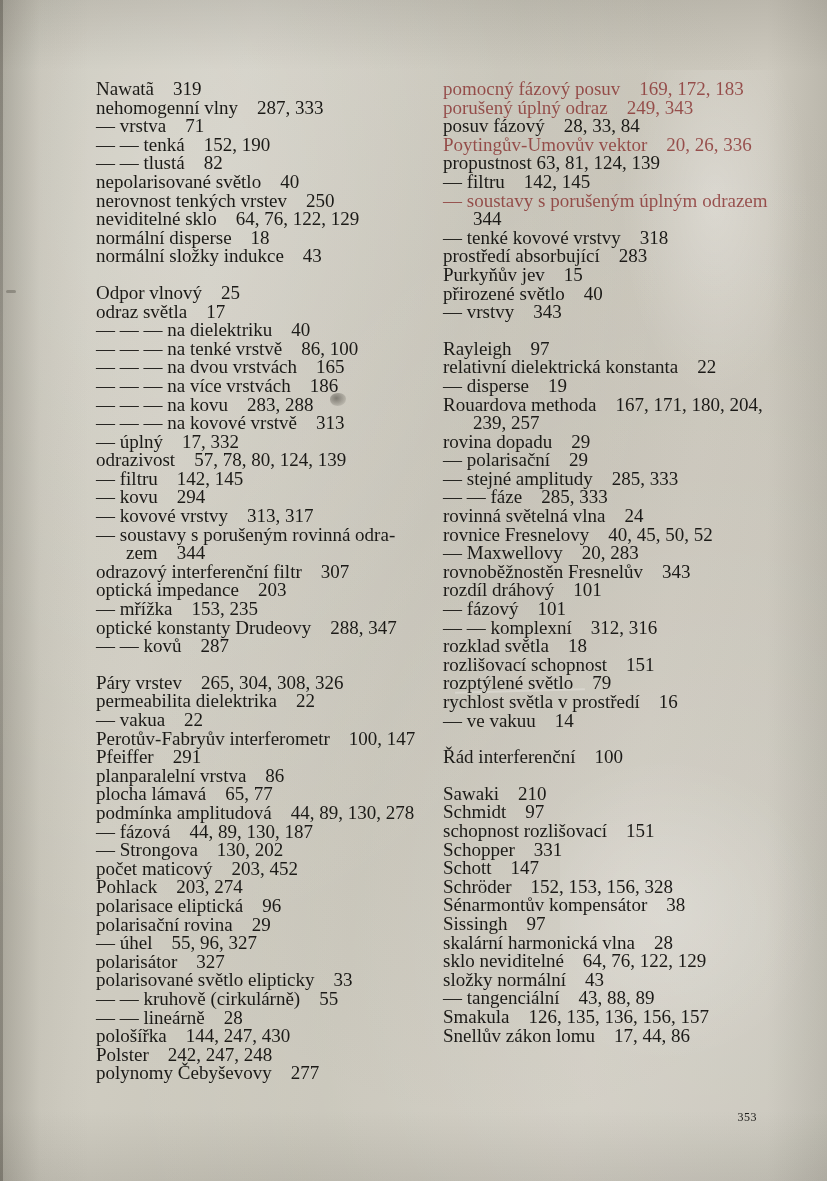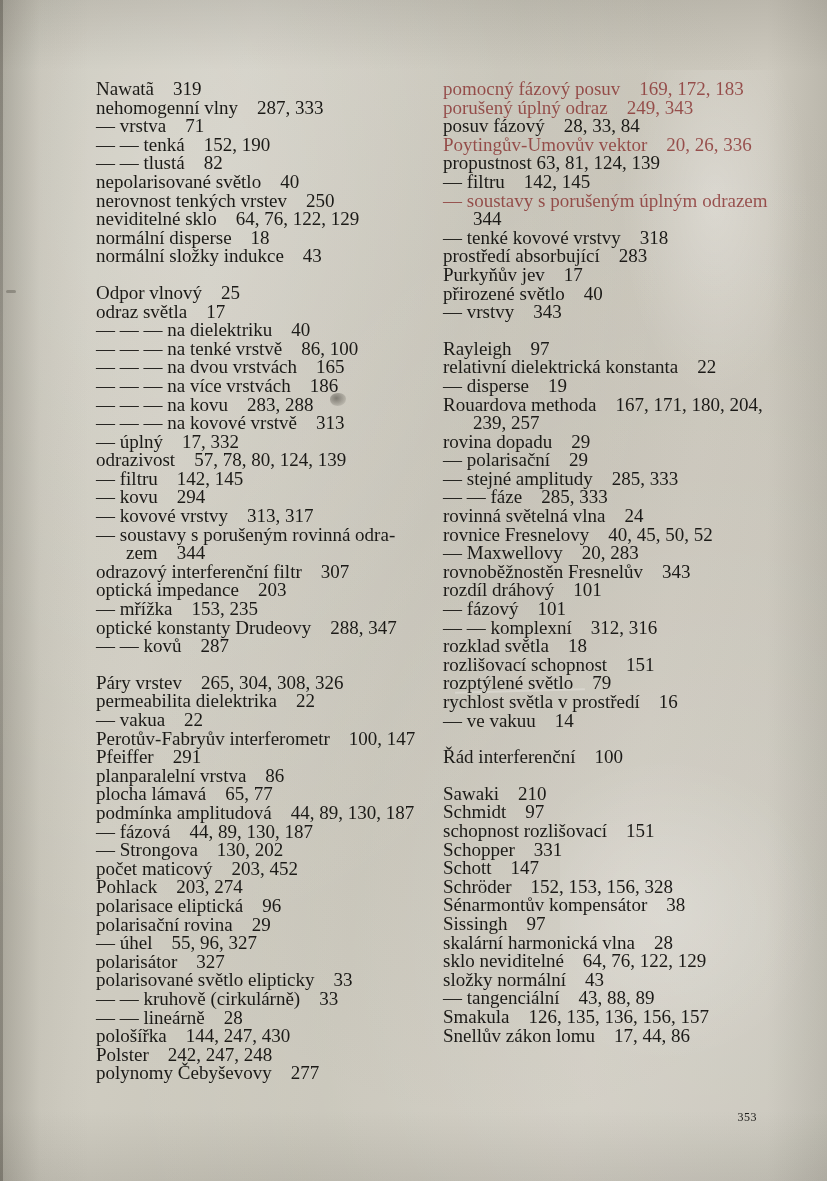--- a/index.html
+++ b/index.html
@@ -159,48 +159,48 @@
       <div class="entry">optické konstanty Drudeovy    288, 347</div>
       <div class="entry">— — kovů    287</div>
       <div class="gap"></div>
       <div class="entry">Páry vrstev    265, 304, 308, 326</div>
       <div class="entry">permeabilita dielektrika    22</div>
       <div class="entry">— vakua    22</div>
       <div class="entry">Perotův-Fabryův interferometr    100, 147</div>
       <div class="entry">Pfeiffer    291</div>
       <div class="entry">planparalelní vrstva    86</div>
       <div class="entry">plocha lámavá    65, 77</div>
-      <div class="entry">podmínka amplitudová    44, 89, 130, 187</div>
+      <div class="entry">podmínka amplitudová    44, 89, 130, 278</div>
       <div class="entry">— fázová    44, 89, 130, 187</div>
       <div class="entry">— Strongova    130, 202</div>
       <div class="entry">počet maticový    203, 452</div>
       <div class="entry">Pohlack    203, 274</div>
       <div class="entry">polarisace eliptická    96</div>
       <div class="entry">polarisační rovina    29</div>
       <div class="entry">— úhel    55, 96, 327</div>
       <div class="entry">polarisátor    327</div>
       <div class="entry">polarisované světlo elipticky    33</div>
-      <div class="entry">— — kruhově (cirkulárně)    33</div>
+      <div class="entry">— — kruhově (cirkulárně)    55</div>
       <div class="entry">— — lineárně    28</div>
       <div class="entry">pološířka    144, 247, 430</div>
       <div class="entry">Polster    242, 247, 248</div>
       <div class="entry">polynomy Čebyševovy    277</div>
     </div>
   <div class="col col-right" id="col-right">
       <div class="entry faded-1">pomocný fázový posuv    169, 172, 183</div>
       <div class="entry faded-1">porušený úplný odraz    249, 343</div>
       <div class="entry">posuv fázový    28, 33, 84</div>
       <div class="entry faded-1">Poytingův-Umovův vektor    20, 26, 336</div>
       <div class="entry">propustnost 63, 81, 124, 139</div>
       <div class="entry">— filtru    142, 145</div>
       <div class="entry faded-1">— soustavy s porušeným úplným odrazem</div>
       <div class="entry cont">344</div>
       <div class="entry">— tenké kovové vrstvy    318</div>
       <div class="entry">prostředí absorbující    283</div>
-      <div class="entry">Purkyňův jev    17</div>
+      <div class="entry">Purkyňův jev    15</div>
       <div class="entry">přirozené světlo    40</div>
       <div class="entry">— vrstvy    343</div>
       <div class="gap"></div>
       <div class="entry">Rayleigh    97</div>
       <div class="entry">relativní dielektrická konstanta    22</div>
       <div class="entry">— disperse    19</div>
       <div class="entry">Rouardova methoda    167, 171, 180, 204,</div>
       <div class="entry cont">239, 257</div>
       <div class="entry">rovina dopadu    29</div>
       <div class="entry">— polarisační    29</div>

